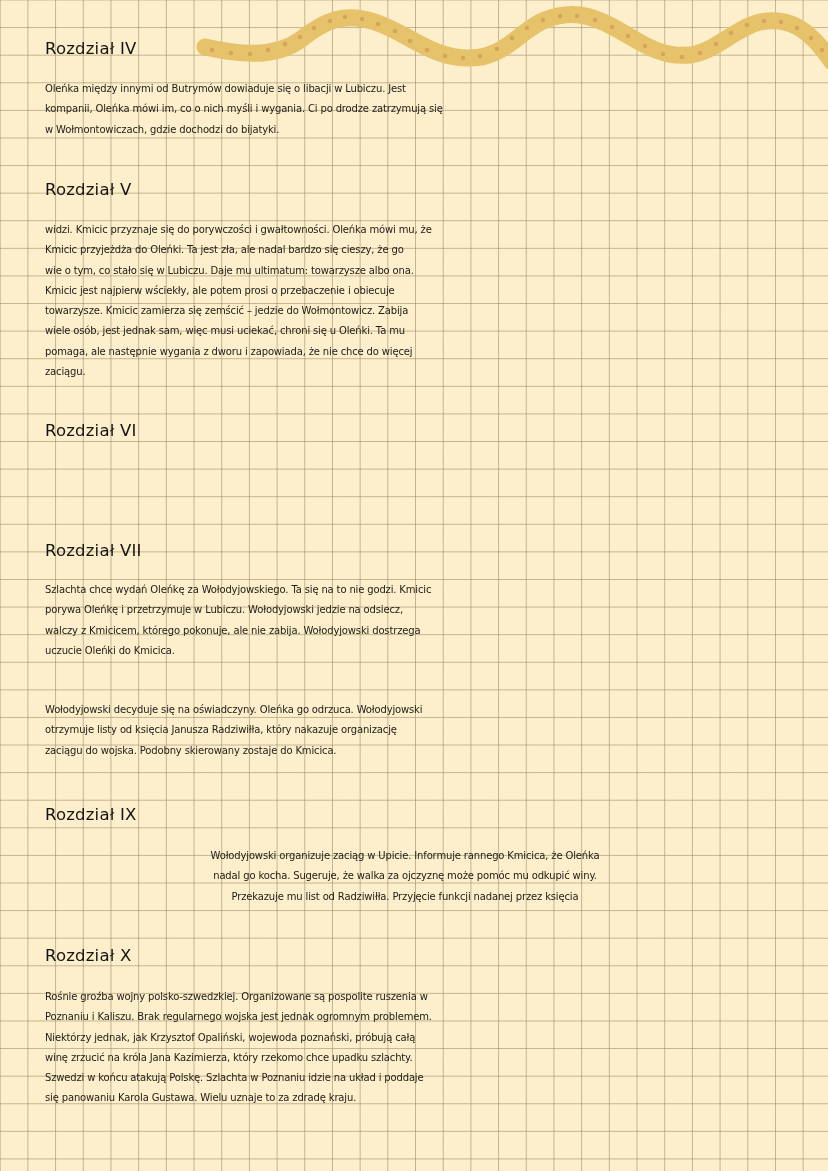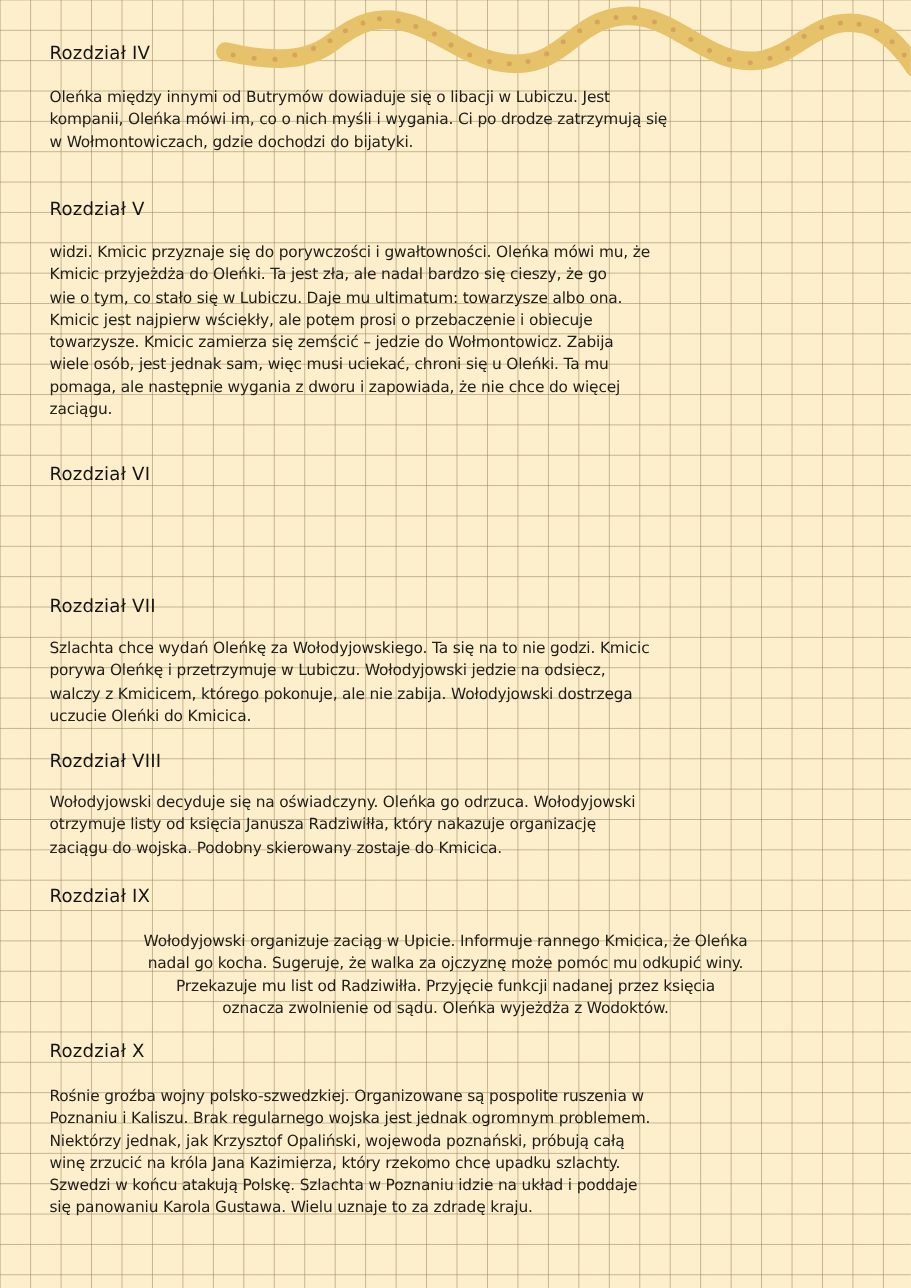--- a/index.html
+++ b/index.html
@@ -16,21 +16,21 @@
   }
   .wave { position: absolute; left: 0; top: 0; width: 828px; height: 80px; }
   .section { position: absolute; left: 45px; width: 720px; }
   .heading {
     font-family: "DejaVu Sans", sans-serif;
     font-size: 16.5px; font-weight: normal; letter-spacing: 0.2px;
     margin: 0; line-height: 20px; color: #161412;
   }
   .body {
     font-family: "DejaVu Sans", sans-serif;
-    font-size: 14px; line-height: 20.3px; margin: 0;
+    font-size: 10px; line-height: 20.3px; margin: 0;
     letter-spacing: -0.15px; color: #22201b; white-space: nowrap;
   }
   .body span { display: block; }
 </style>
 </head>
 <body>
 
 <svg class="wave" viewBox="0 0 828 80" xmlns="http://www.w3.org/2000/svg">
   <path d="M205,47 C240,55 275,58 300,40 C325,20 345,12 375,22 C410,34 430,58 470,58 C505,58 520,30 545,20 C570,10 590,14 615,28 C640,42 660,58 690,55 C715,52 735,28 760,22 C790,16 810,30 832,62" fill="none" stroke="#E6C36A" stroke-width="17" stroke-linecap="round"></path>
   <g fill="#D7A45E">
@@ -106,35 +106,33 @@
   <h2 class="heading">Rozdział VII</h2>
   <div class="body" style="margin-top:19px;">
     <span>Szlachta chce wydań Oleńkę za Wołodyjowskiego. Ta się na to nie godzi. Kmicic</span>
     <span>porywa Oleńkę i przetrzymuje w Lubiczu. Wołodyjowski jedzie na odsiecz,</span>
     <span>walczy z Kmicicem, którego pokonuje, ale nie zabija. Wołodyjowski dostrzega</span>
     <span>uczucie Oleńki do Kmicica.</span>
   </div>
 </section>
 
 <section class="section" style="top:682px;">
-  <h2 class="heading">Rozdział VIII</h2>
   <div class="body" style="margin-top:18px;">
     <span>Wołodyjowski decyduje się na oświadczyny. Oleńka go odrzuca. Wołodyjowski</span>
     <span>otrzymuje listy od księcia Janusza Radziwiłła, który nakazuje organizację</span>
     <span>zaciągu do wojska. Podobny skierowany zostaje do Kmicica.</span>
   </div>
 </section>
 
 <section class="section" style="top:805px;">
   <h2 class="heading">Rozdział IX</h2>
   <div class="body" style="margin-top:21px;text-align:center;">
     <span>Wołodyjowski organizuje zaciąg w Upicie. Informuje rannego Kmicica, że Oleńka</span>
     <span>nadal go kocha. Sugeruje, że walka za ojczyznę może pomóc mu odkupić winy.</span>
     <span>Przekazuje mu list od Radziwiłła. Przyjęcie funkcji nadanej przez księcia</span>
-    <span>oznacza zwolnienie od sądu. Oleńka wyjeżdża z Wodoktów.</span>
   </div>
 </section>
 
 <section class="section" style="top:946px;">
   <h2 class="heading">Rozdział X</h2>
   <div class="body" style="margin-top:21px;">
     <span>Rośnie groźba wojny polsko-szwedzkiej. Organizowane są pospolite ruszenia w</span>
     <span>Poznaniu i Kaliszu. Brak regularnego wojska jest jednak ogromnym problemem.</span>
     <span>Niektórzy jednak, jak  Krzysztof Opaliński, wojewoda poznański, próbują całą</span>
     <span>winę zrzucić na króla Jana Kazimierza, który rzekomo chce upadku szlachty.</span>

